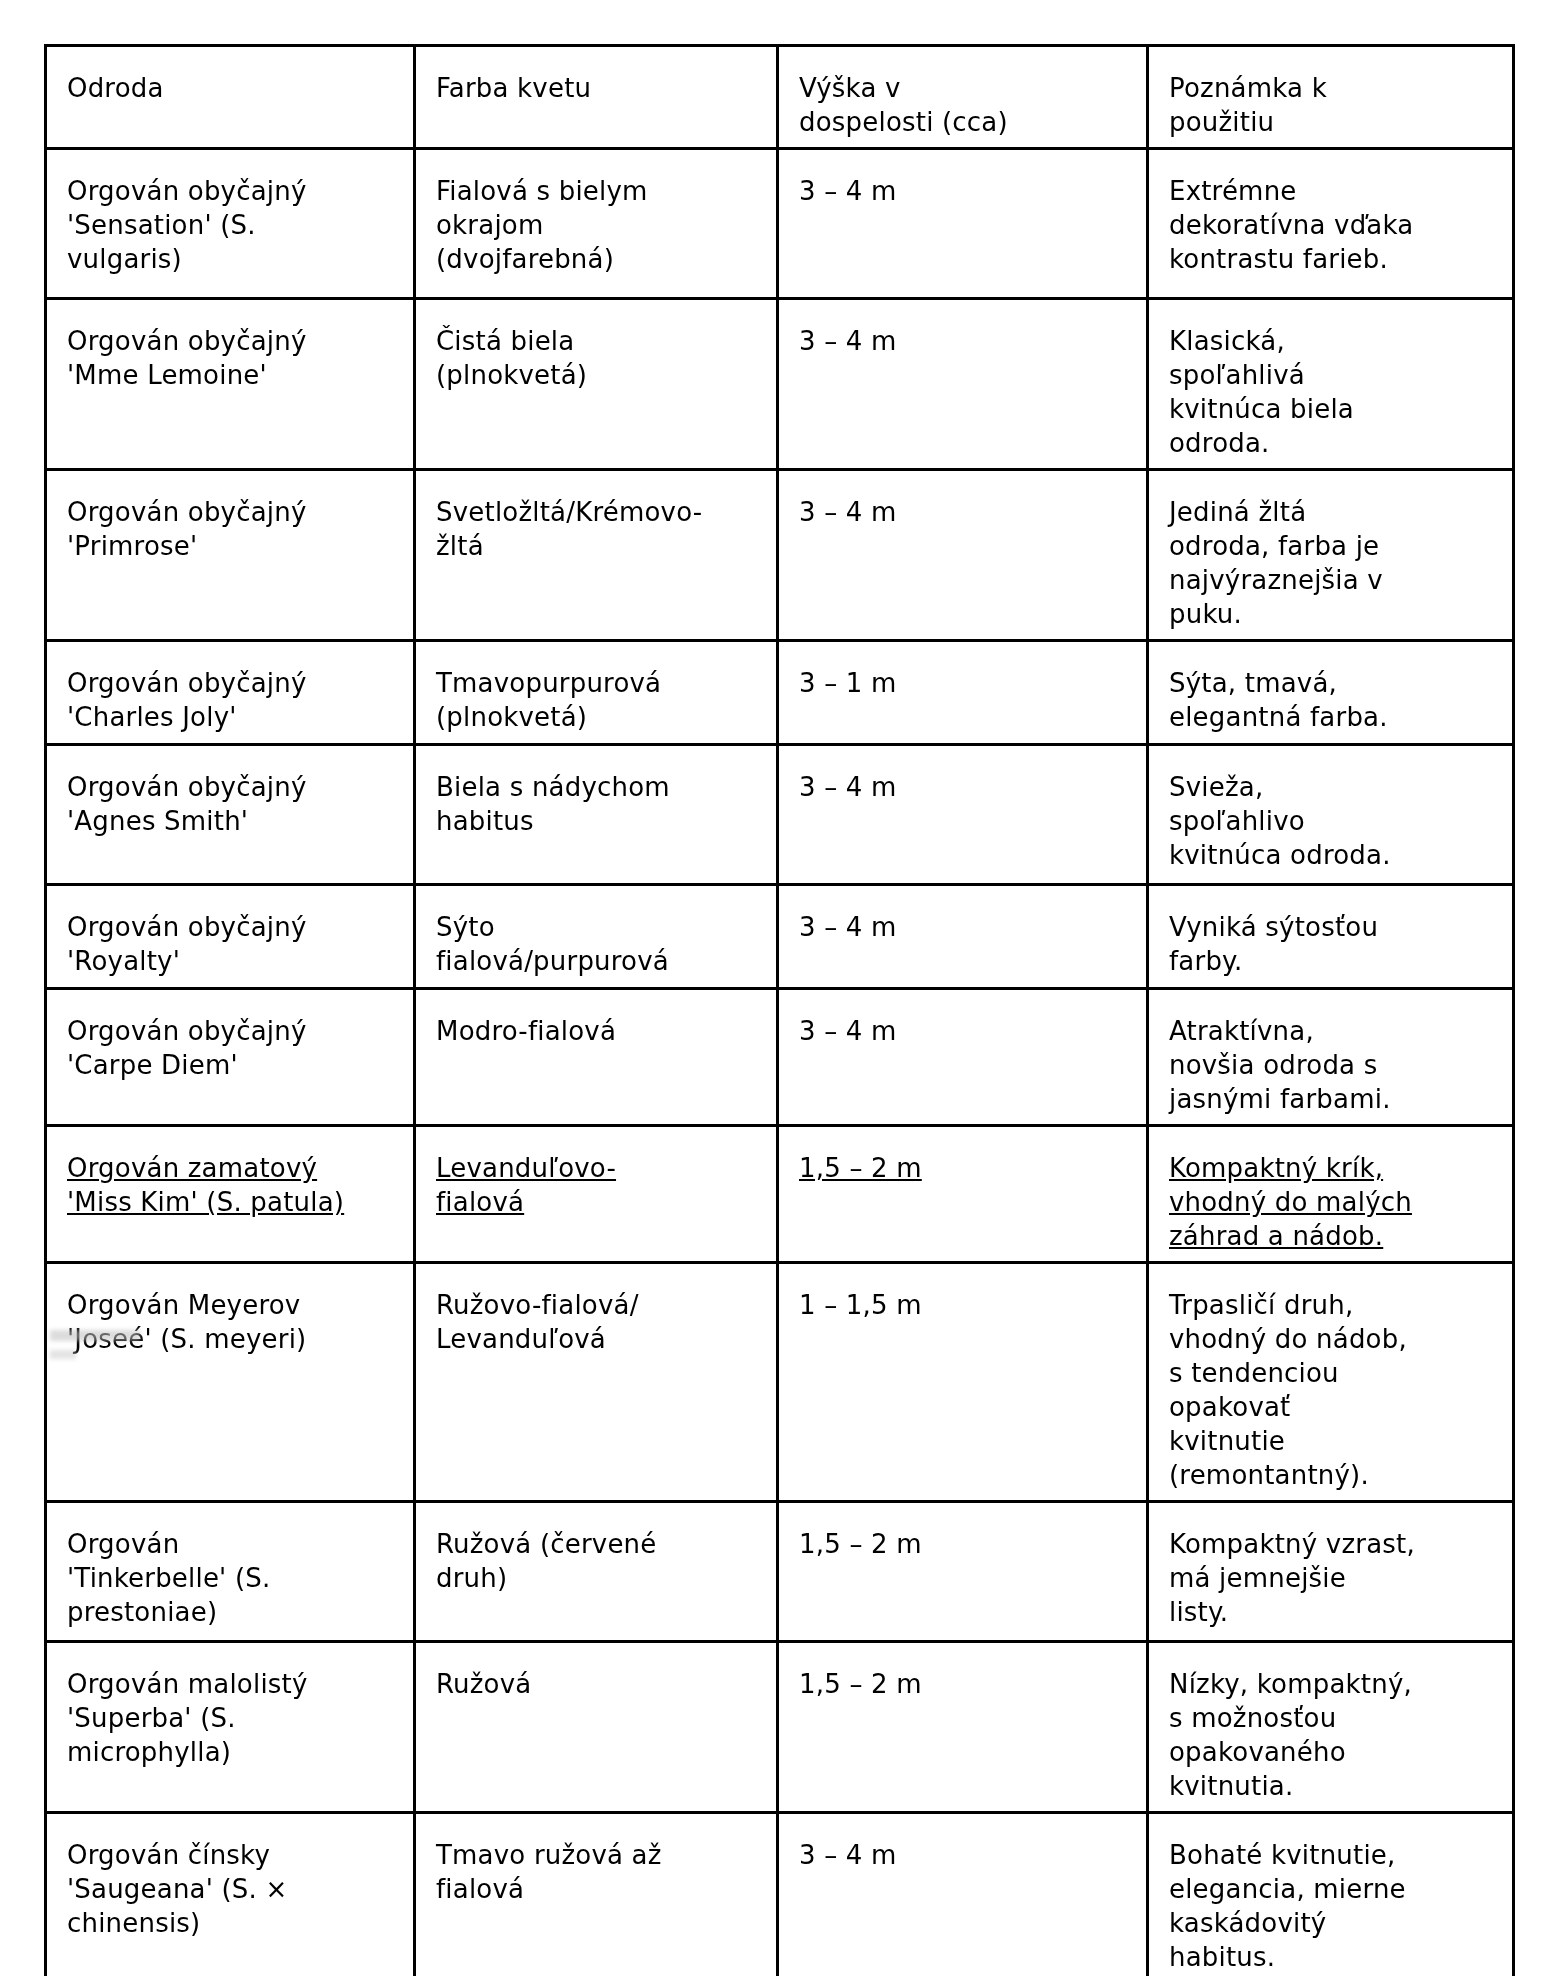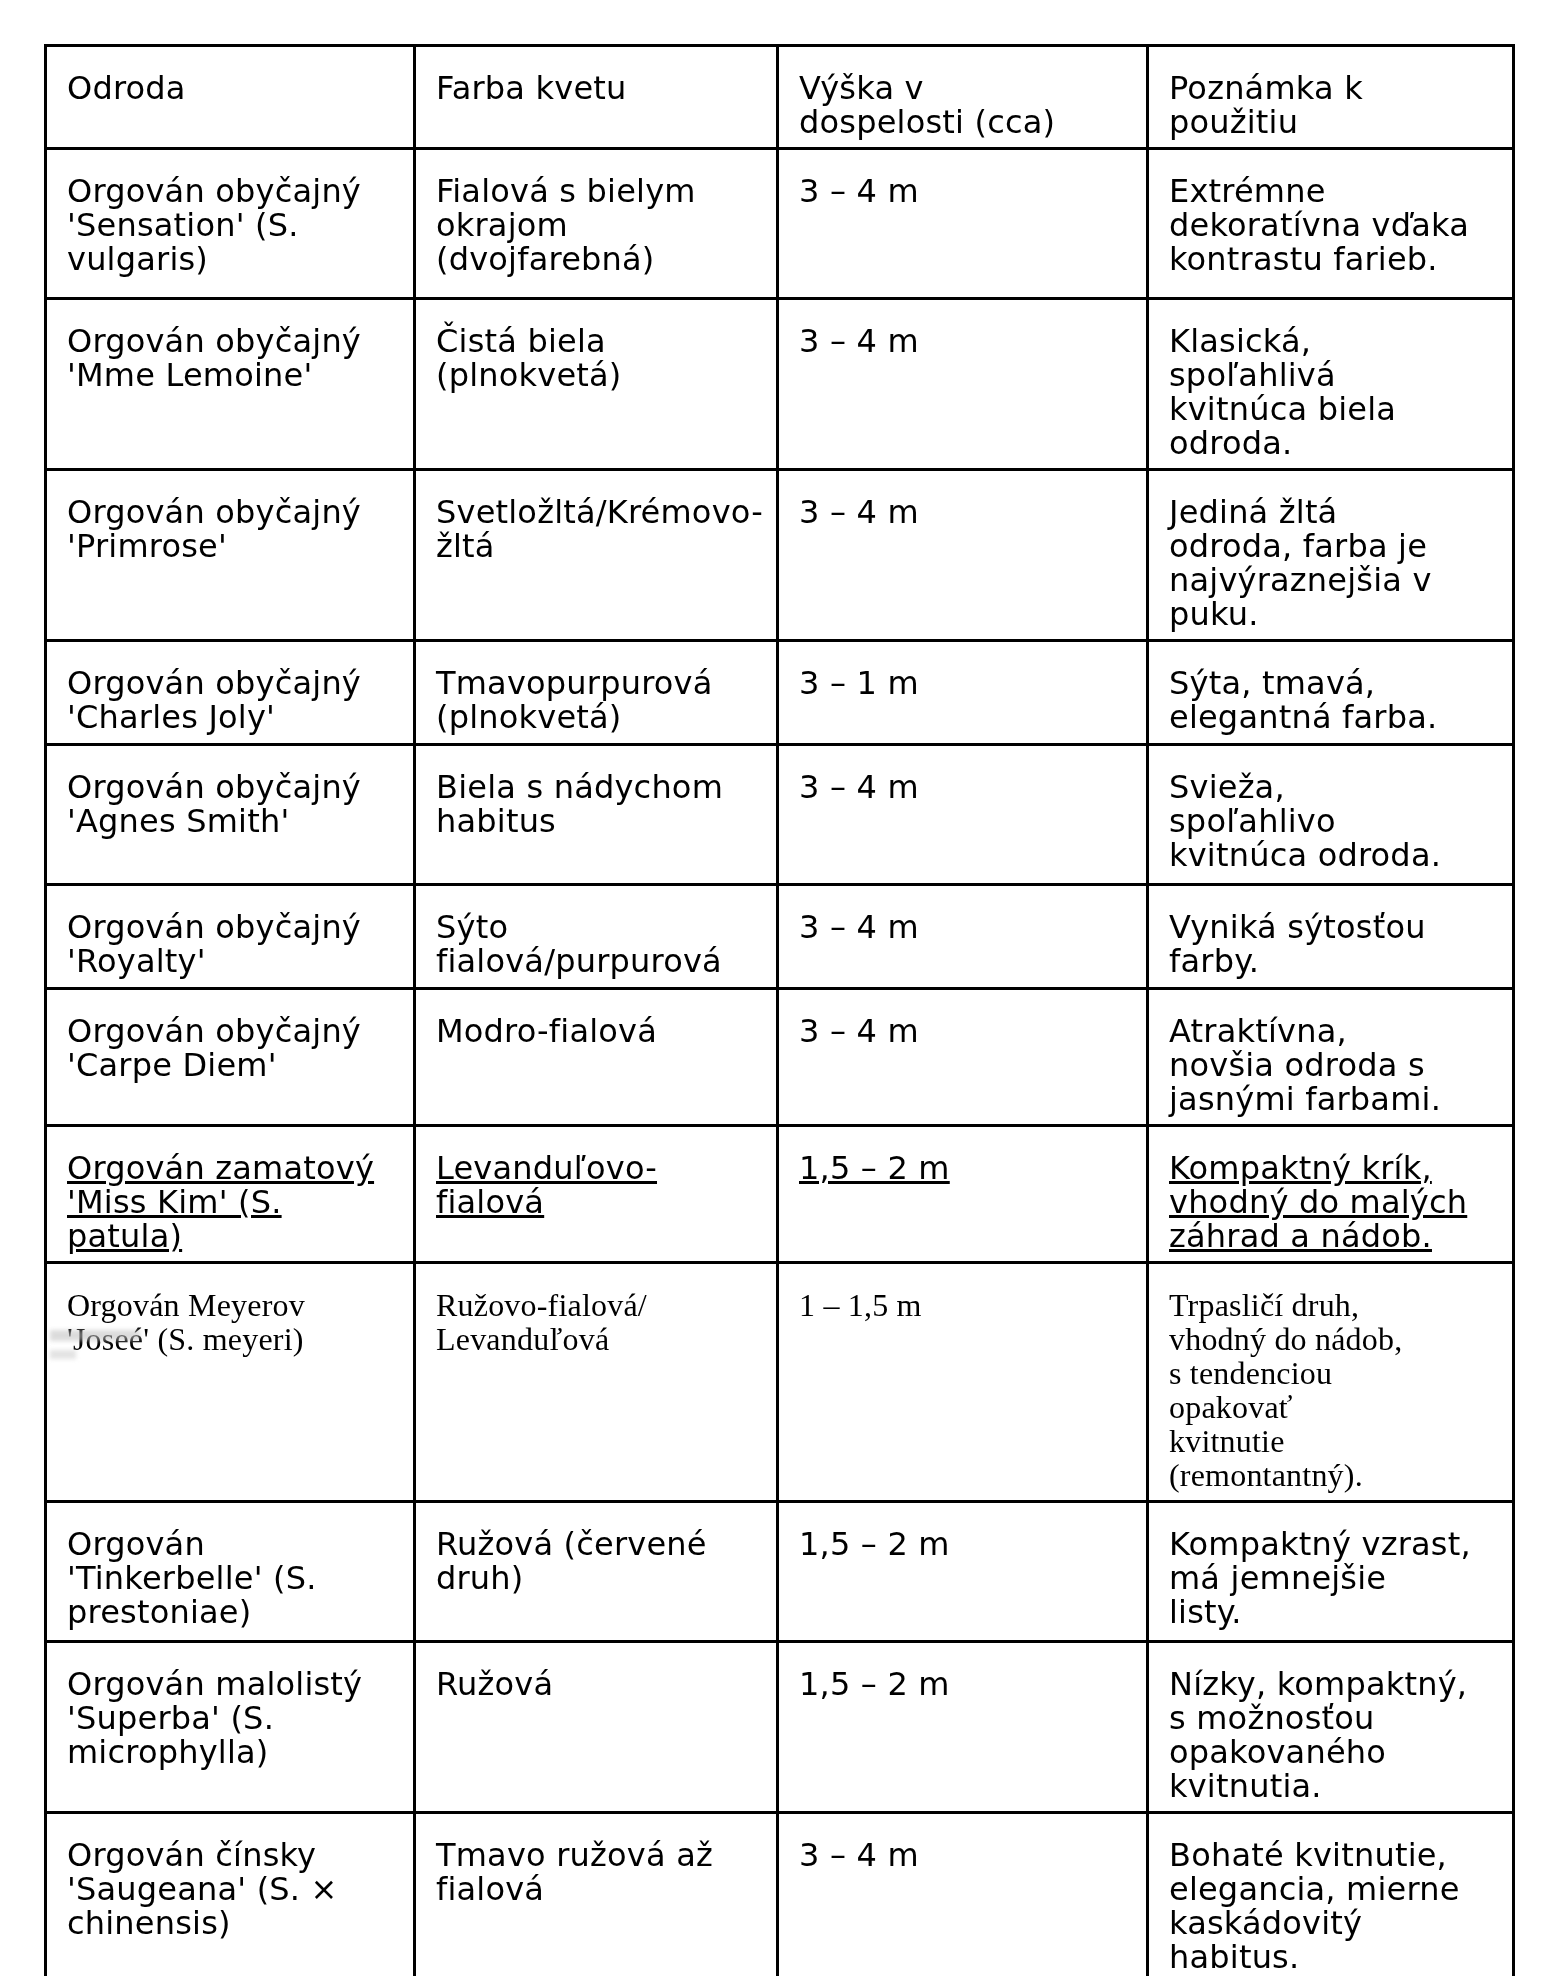--- a/index.html
+++ b/index.html
@@ -28,38 +28,38 @@
   table.lilac col.c1 { width: 369px; }
   table.lilac col.c2 { width: 363px; }
   table.lilac col.c3 { width: 370px; }
   table.lilac col.c4 { width: 366px; }
   table.lilac th,
   table.lilac td {
     border: 3px solid #000000;
     vertical-align: top;
     text-align: left;
     font-weight: 400;
-    font-size: 32px;
+    font-size: 26px;
     line-height: 34px;
     letter-spacing: 0.2px;
     white-space: pre-line;
     padding: 24px 14px 8px 20px;
     box-sizing: border-box;
     overflow: hidden;
   }
   table.lilac thead th { height: 96px; }
   tbody tr:nth-child(1)  td { height: 150px; }
   tbody tr:nth-child(2)  td { height: 162px; }
   tbody tr:nth-child(3)  td { height: 166px; }
   tbody tr:nth-child(4)  td { height: 104px; }
   tbody tr:nth-child(5)  td { height: 140px; }
   tbody tr:nth-child(6)  td { height: 104px; }
   tbody tr:nth-child(7)  td { height: 130px; }
   tbody tr:nth-child(8)  td { height: 132px; text-decoration: underline; }
-  tbody tr:nth-child(9)  td { height: 232px; font-family: Liberation Serif, serif; }
+  tbody tr:nth-child(9)  td { height: 232px; }
   tbody tr:nth-child(10) td { height: 140px; }
   tbody tr:nth-child(11) td { height: 162px; }
   tbody tr:nth-child(12) td { height: 186px; }
 
   
   .ghost-artifact {
     position: absolute;
     left: 50px;
     top: 1330px;
     pointer-events: none;

